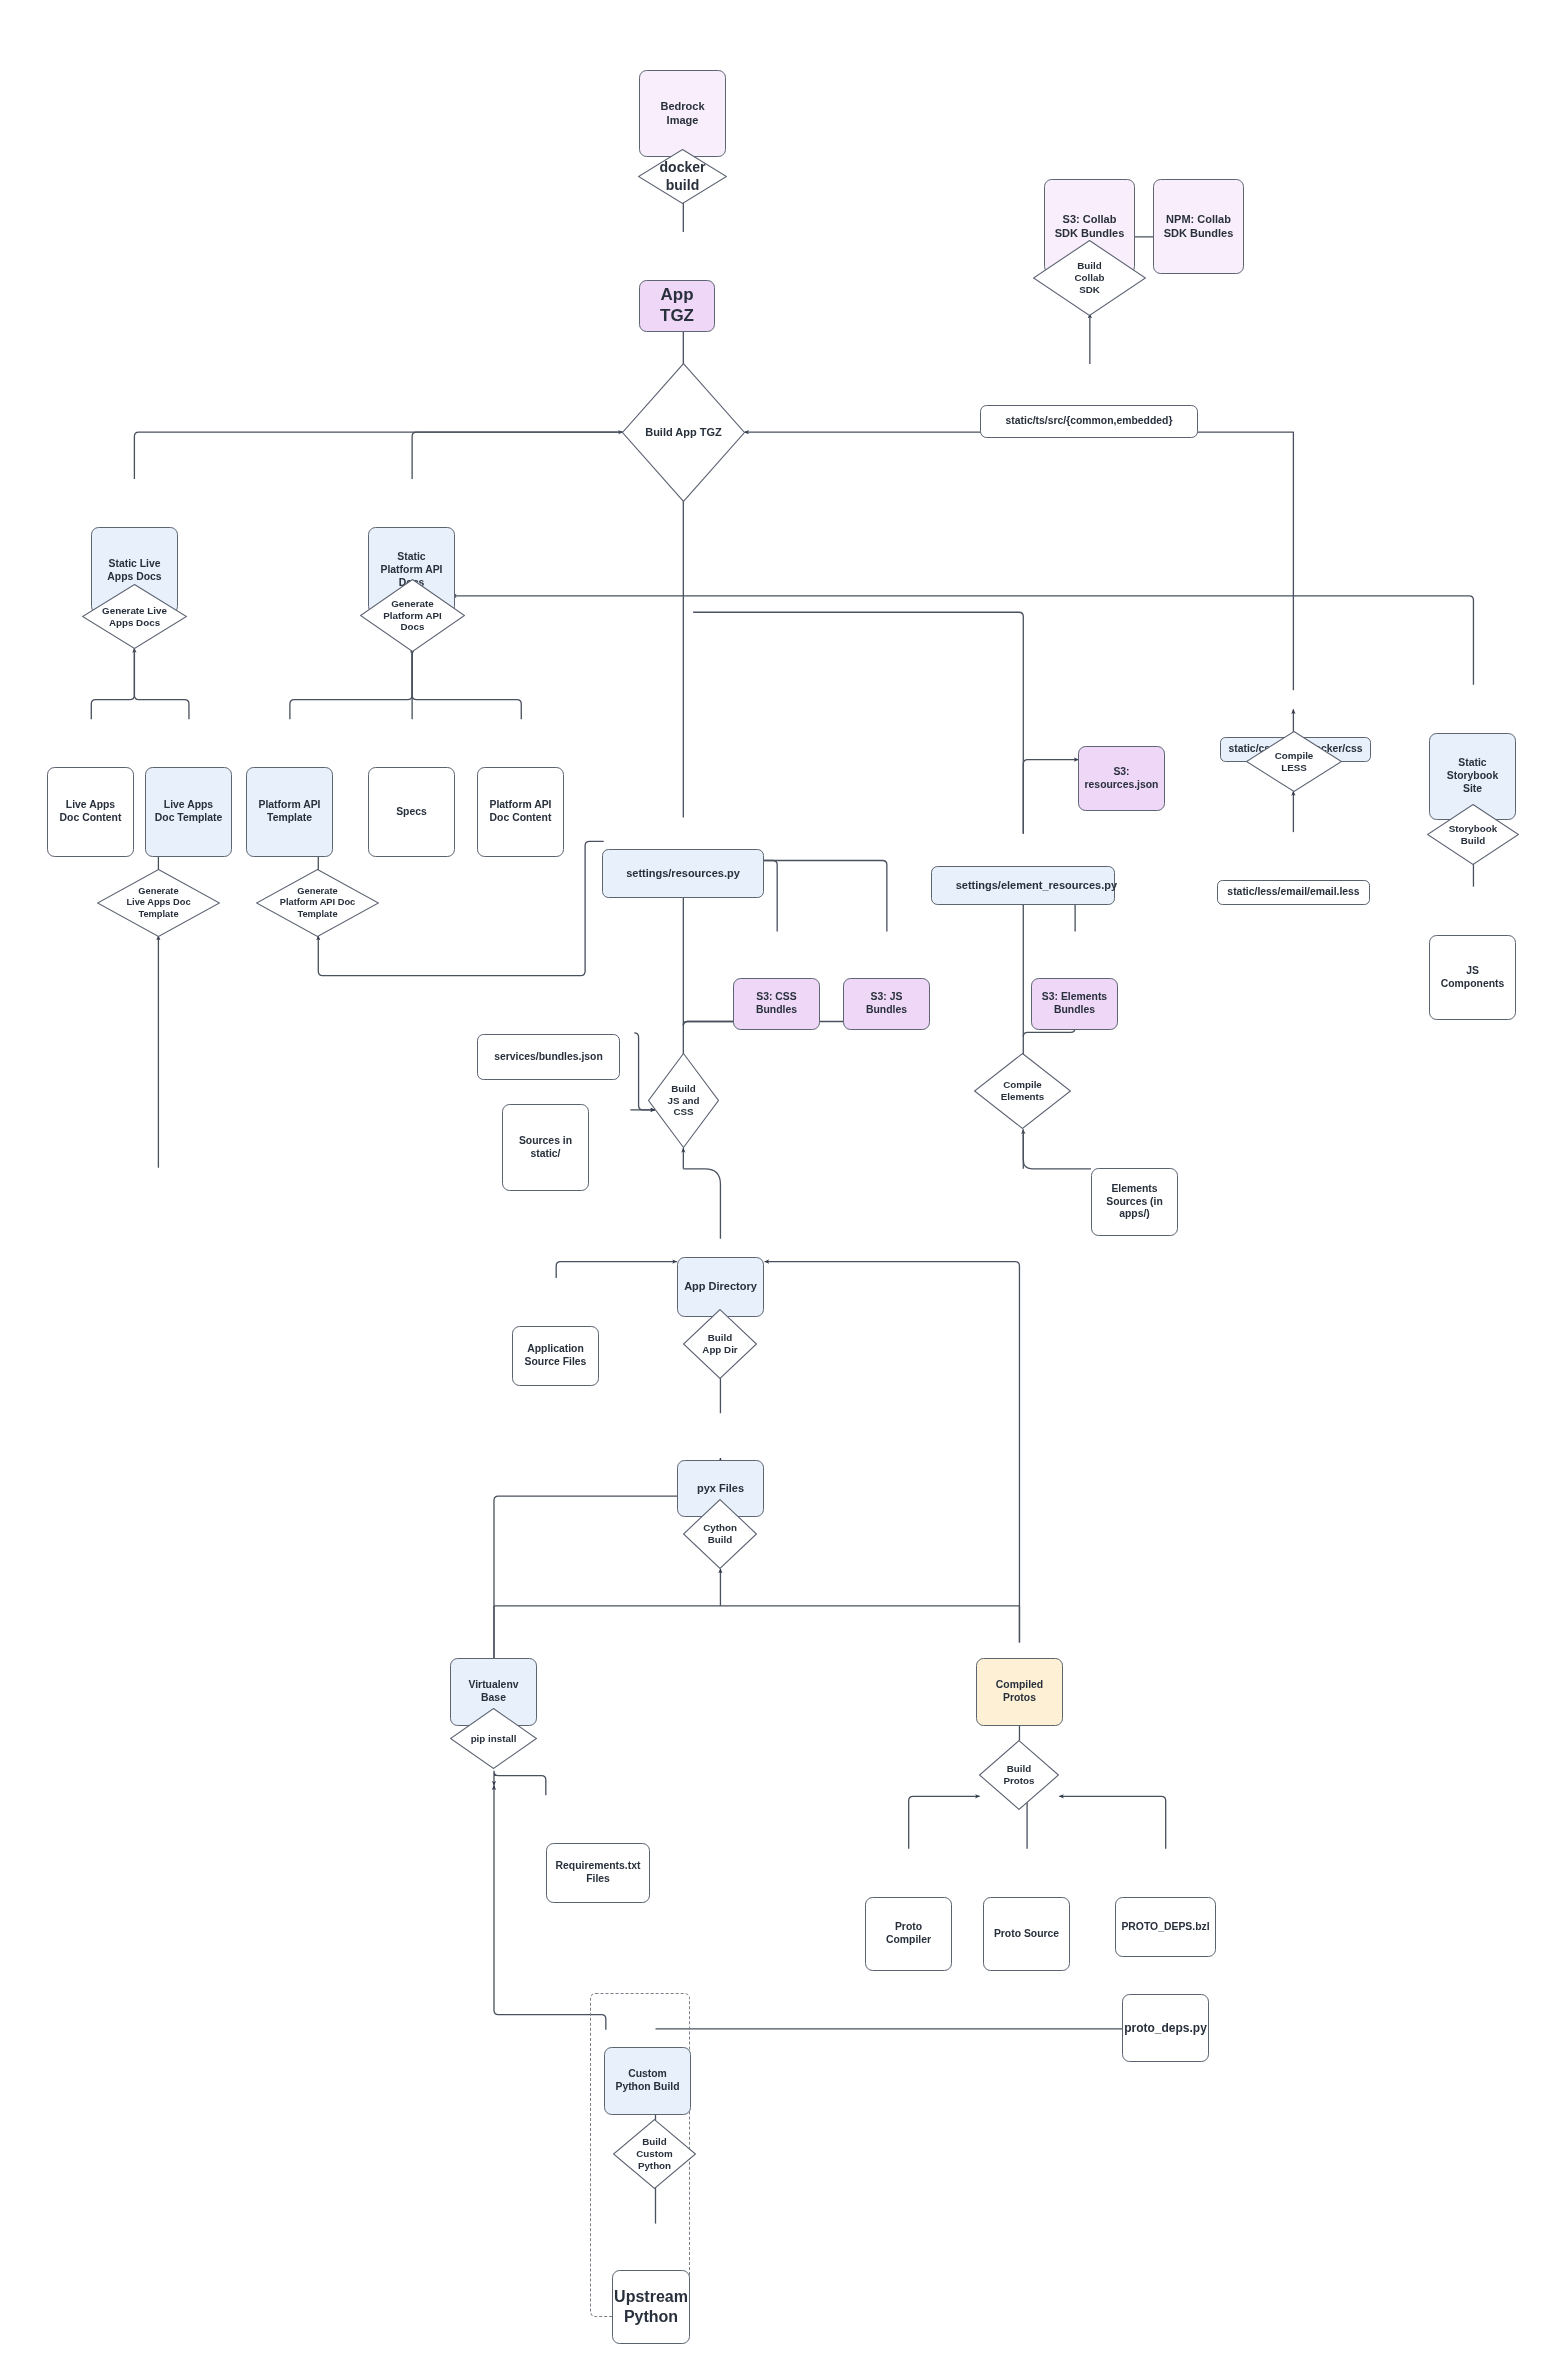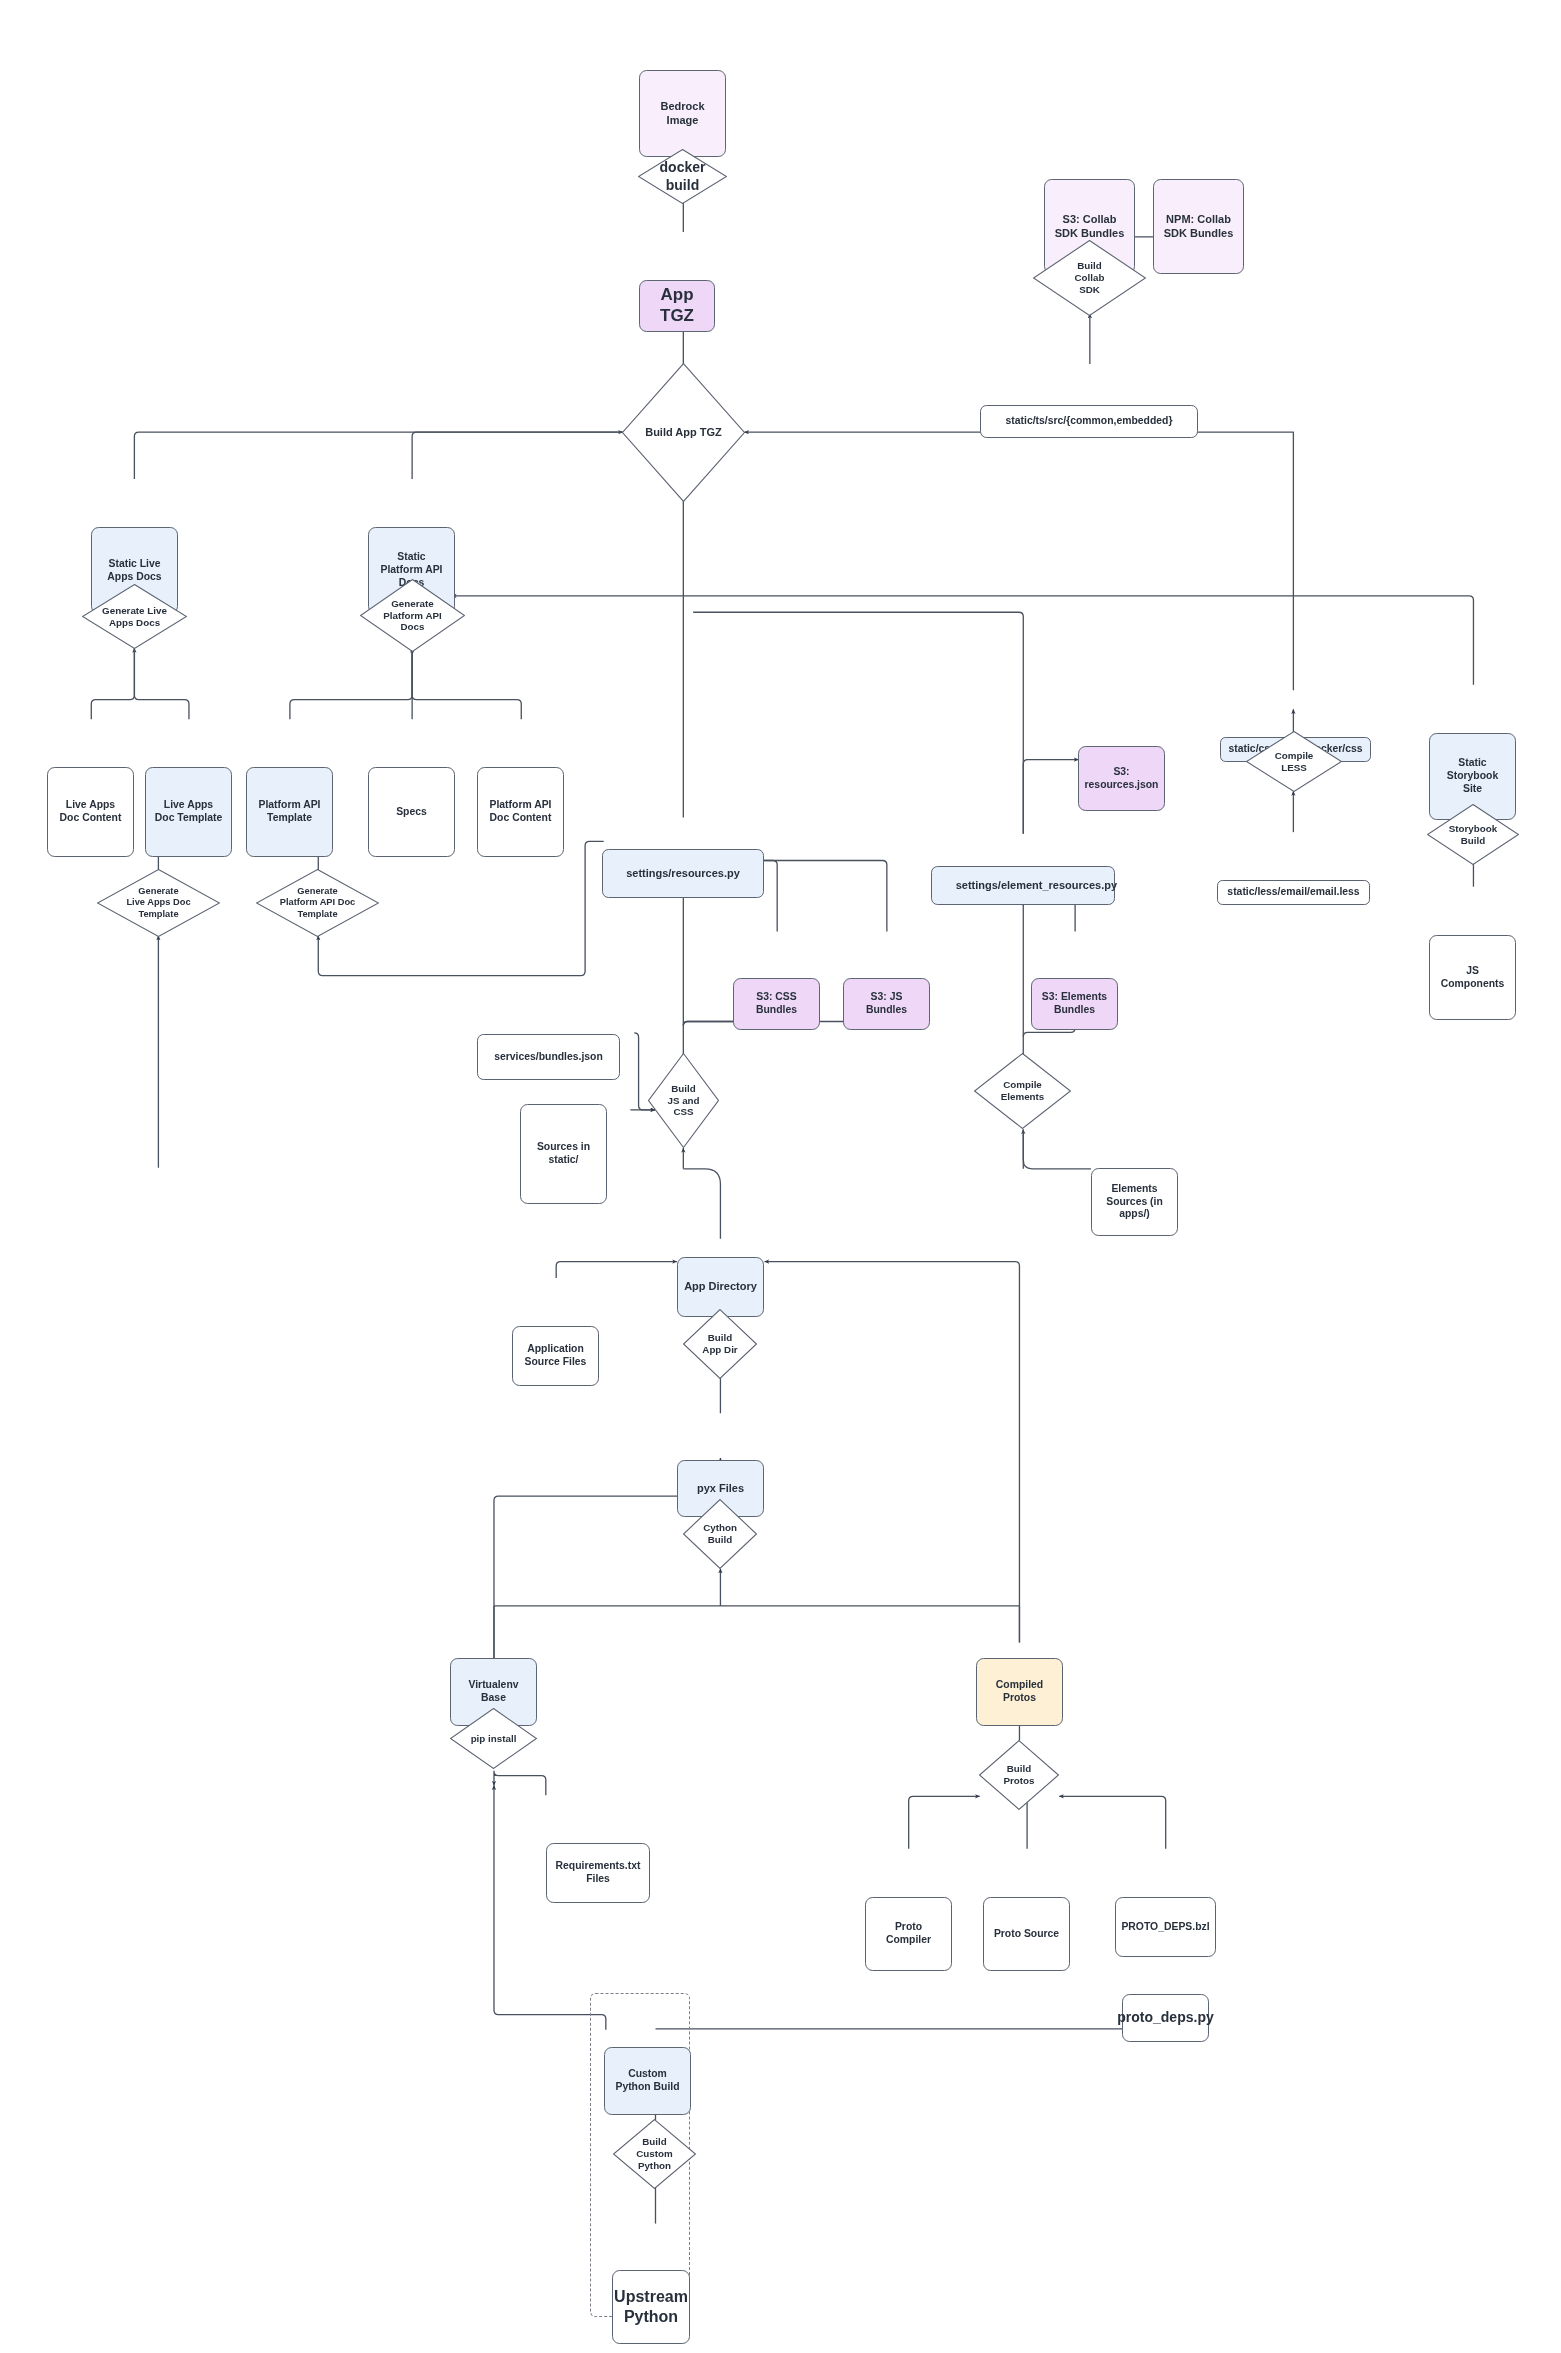--- a/index.html
+++ b/index.html
@@ -373,21 +373,21 @@
 
   <div class="node fill-violet" style="left:1031px;top:930px;width:87px;height:52px;font-size:10.4px;">
     <span>S3: Elements
 Bundles</span>
   </div>
 
   <div class="node fill-white" style="left:477px;top:986px;width:143px;height:46px;font-size:10.4px;border-radius:6.5px;">
     <span>services/bundles.json</span>
   </div>
 
-  <div class="node fill-white" style="left:520px;top:1056px;width:87px;height:100px;font-size:10.4px;">
+  <div class="node fill-white" style="left:502px;top:1056px;width:87px;height:87px;font-size:10.4px;">
     <span>Sources in
 static/</span>
   </div>
 
   <div class="diamond" style="left:648px;top:1053px;width:71px;height:95px;">
     <svg class="dshape" viewBox="0 0 130 175" preserveAspectRatio="none">
         <path d="M65,1 L129,87.5 L65,174 L1,87.5 Z" fill="#ffffff" stroke="#5b6270" stroke-width="2"></path>
       </svg>
     <div class="dlabel" style="font-size:9.8px;">Build
 JS and
@@ -472,21 +472,21 @@
   </div>
 
   <div class="node fill-white" style="left:983px;top:1849px;width:87px;height:74px;font-size:10.4px;">
     <span>Proto Source</span>
   </div>
 
   <div class="node fill-white" style="left:1115px;top:1849px;width:101px;height:60px;font-size:10.4px;">
     <span>PROTO_DEPS.bzl</span>
   </div>
 
-  <div class="node fill-white" style="left:1122px;top:1946px;width:87px;height:48px;font-size:14px;">
+  <div class="node fill-white" style="left:1122px;top:1946px;width:87px;height:68px;font-size:12px;">
     <span>proto_deps.py</span>
   </div>
 
   <div class="node fill-blue" style="left:604px;top:1999px;width:87px;height:68px;font-size:10.4px;">
     <span>Custom
 Python Build</span>
   </div>
 
   <div class="diamond" style="left:613px;top:2119px;width:83px;height:70px;">
     <svg class="dshape" viewBox="0 0 152 128" preserveAspectRatio="none">

